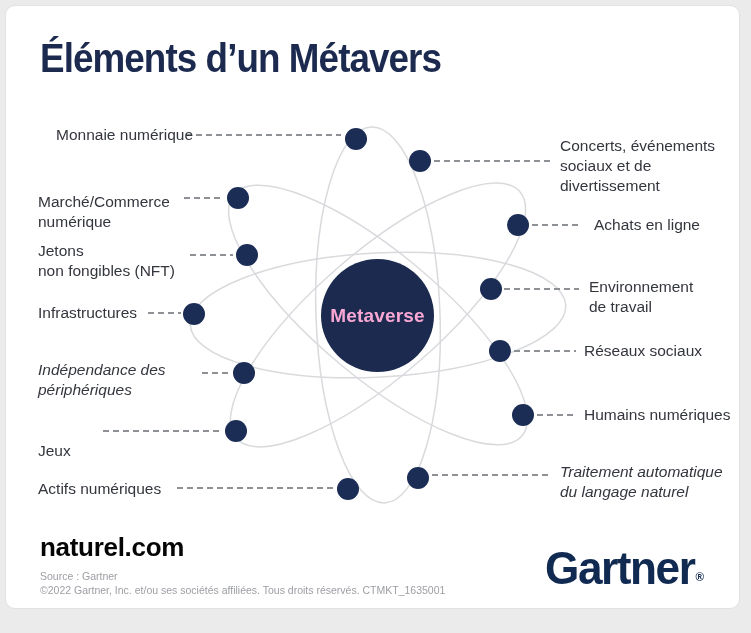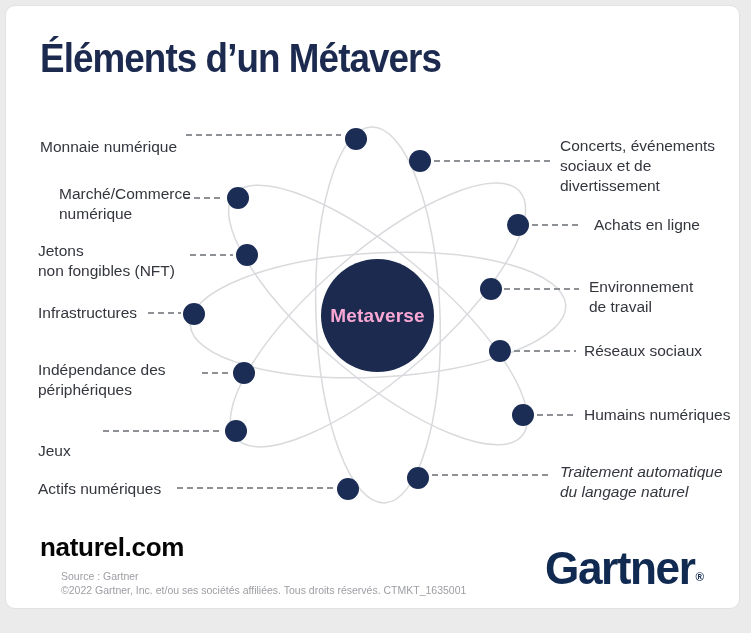--- a/index.html
+++ b/index.html
@@ -38,21 +38,21 @@
   }
   .lbl{
     position:absolute;font-size:15.5px;line-height:20px;color:#33363d;
     white-space:pre-line;
   }
   .site{
     position:absolute;left:40px;top:532px;
     font-size:26px;font-weight:700;color:#050505;letter-spacing:-.3px;
   }
   .fineprint{
-    position:absolute;left:40px;font-size:10.5px;line-height:14px;color:#9c9ea3;margin-left:21px;
+    position:absolute;left:40px;font-size:10.5px;line-height:14px;color:#9c9ea3;
   }
   .src{top:569px;}
   .copy{top:583px;}
   .logo{
     position:absolute;left:545px;top:545px;
     font-size:46px;font-weight:700;color:#112a52;letter-spacing:-1.5px;
     line-height:1;transform:scaleX(.96);transform-origin:0 50%;
   }
   .logo .reg{font-size:12px;letter-spacing:0;position:relative;top:-3px;left:1px;}
 </style>
@@ -97,27 +97,27 @@
   <span class="dash" style="left:190px;top:254px;width:43px;"></span>
   <span class="dash" style="left:504px;top:288px;width:75px;"></span>
   <span class="dash" style="left:148px;top:312px;width:33px;"></span>
   <span class="dash" style="left:514px;top:350px;width:62px;"></span>
   <span class="dash" style="left:202px;top:372px;width:28px;"></span>
   <span class="dash" style="left:537px;top:414px;width:40px;"></span>
   <span class="dash" style="left:103px;top:430px;width:119px;"></span>
   <span class="dash" style="left:432px;top:474px;width:120px;"></span>
   <span class="dash" style="left:177px;top:487px;width:157px;"></span>
 
-  <div class="lbl" style="left:40px;top:125px;margin-top:12px;">Monnaie numérique</div>
-  <div class="lbl" style="left:38px;top:184px;margin-left:21px;">Marché/Commerce
+  <div class="lbl" style="left:56px;top:125px;">Monnaie numérique</div>
+  <div class="lbl" style="left:38px;top:192px;">Marché/Commerce
 numérique</div>
   <div class="lbl" style="left:38px;top:241px;">Jetons
 non fongibles (NFT)</div>
   <div class="lbl" style="left:38px;top:303px;">Infrastructures</div>
-  <div class="lbl" style="left:38px;top:360px;">Indépendance des
+  <div class="lbl" style="left:38px;top:360px;font-style:italic;">Indépendance des
 périphériques</div>
   <div class="lbl" style="left:38px;top:441px;">Jeux</div>
   <div class="lbl" style="left:38px;top:479px;">Actifs numériques</div>
   <div class="lbl" style="left:560px;top:136px;">Concerts, événements
 sociaux et de
 divertissement</div>
   <div class="lbl" style="left:594px;top:215px;">Achats en ligne</div>
   <div class="lbl" style="left:589px;top:277px;">Environnement
 de travail</div>
   <div class="lbl" style="left:584px;top:341px;">Réseaux sociaux</div>

